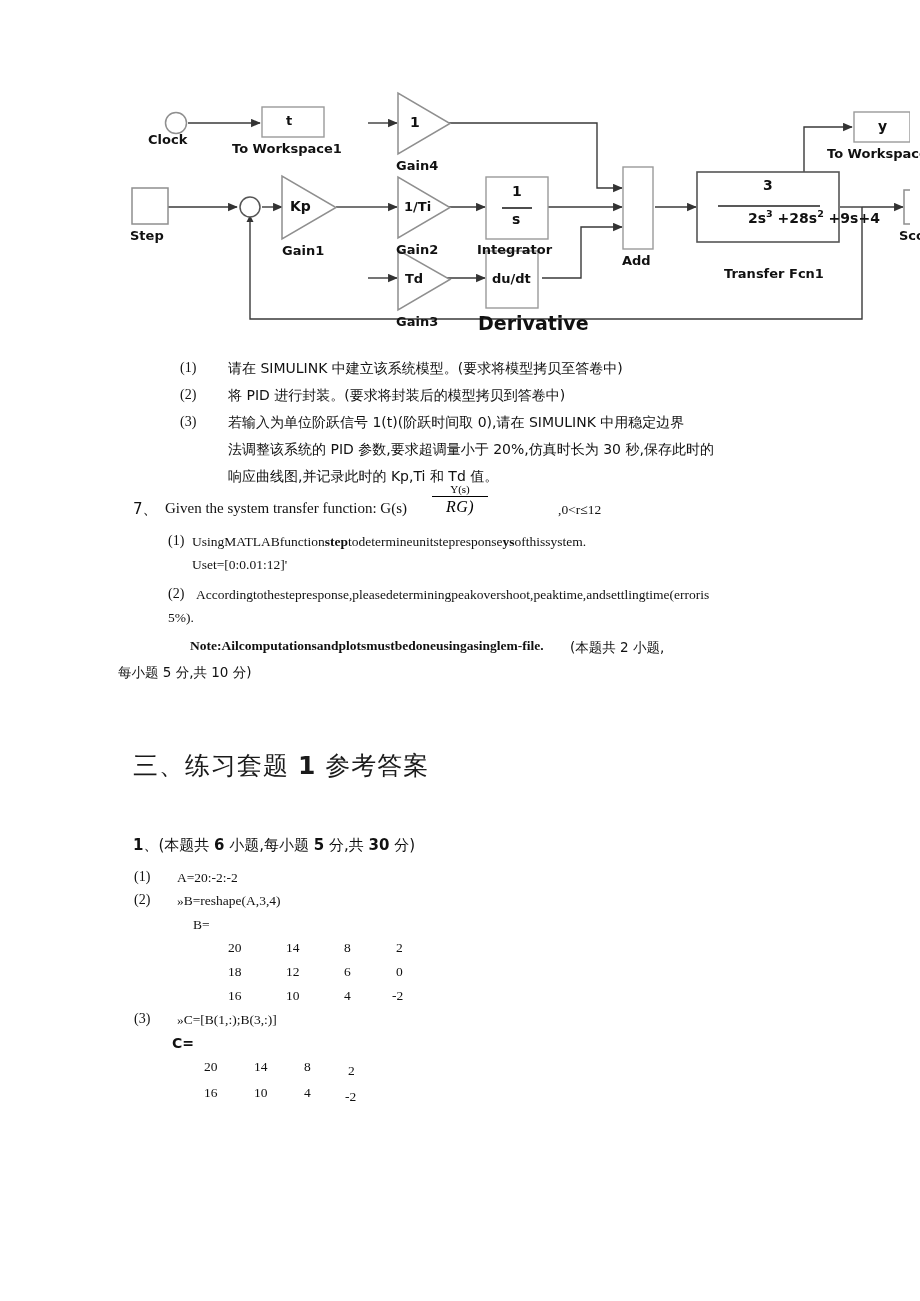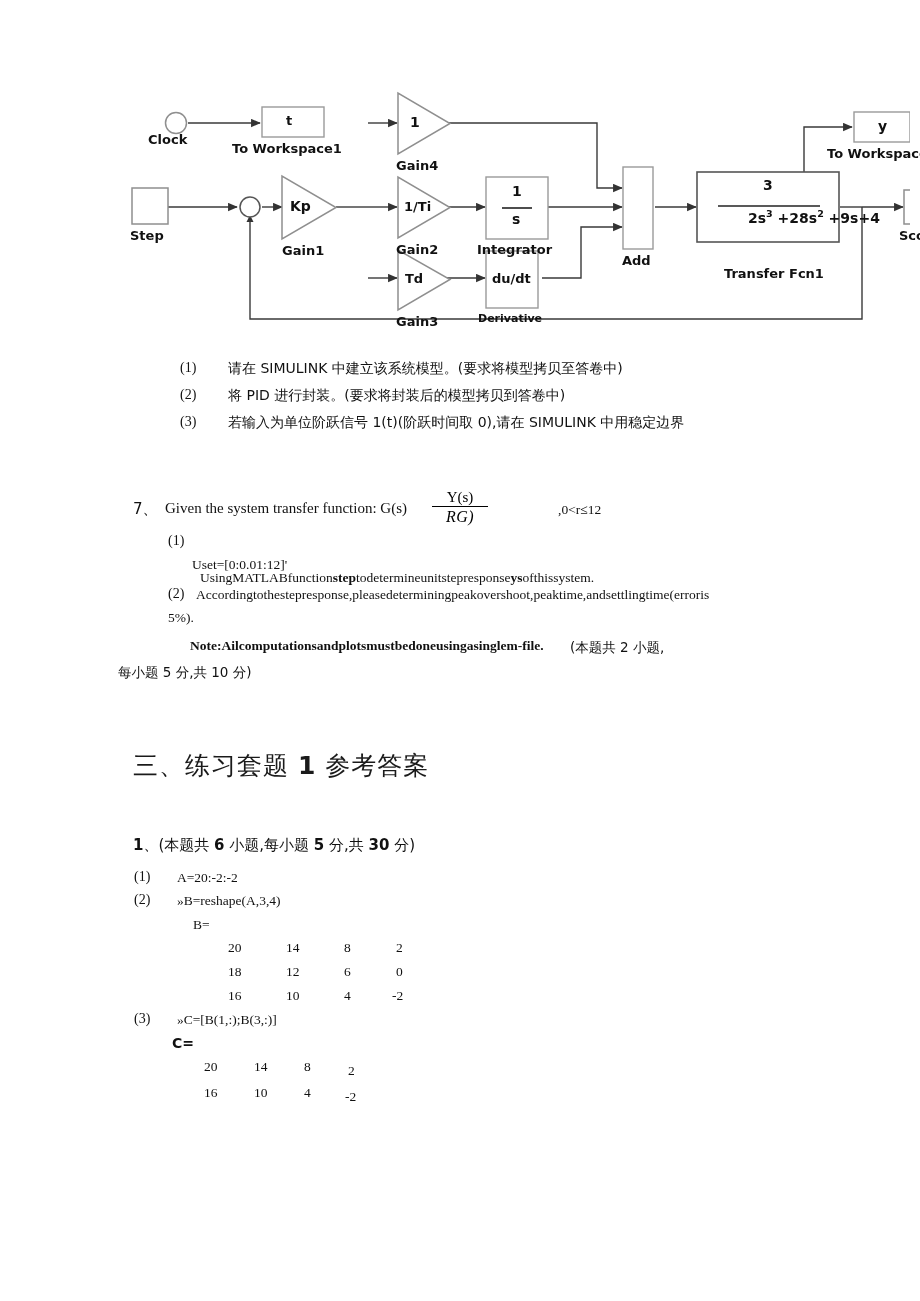--- a/index.html
+++ b/index.html
@@ -59,25 +59,24 @@
   }
   .heading b { font-weight: bold; }
 
   
   .frac {
     position: absolute;
     text-align: center;
     line-height: 1.0;
   }
   .frac .num {
-    font-size: 15px;
+    font-size: 11px;
     padding: 0 3px 1px 3px;
     border-bottom: 1.2px solid #000;
     display: block;
-    margin-top: 6px;
   }
   .frac .den {
     font-size: 16px;
     font-style: italic;
     display: block;
     padding-top: 2px;
     letter-spacing: 0.5px;
   }
 
   sup { font-size: 0.68em; vertical-align: super; line-height: 0; }
@@ -174,51 +173,53 @@
     <div class="txt cn bold" style="left:300px; top:44px;  font-size:14px;">1</div>
     <div class="txt cn bold" style="left:286px; top:88px;  font-size:13px;">Gain4</div>
     <div class="txt cn bold" style="left:294px; top:129px; font-size:13px;">1/Ti</div>
     <div class="txt cn bold" style="left:286px; top:172px; font-size:13px;">Gain2</div>
     <div class="txt cn bold" style="left:295px; top:201px; font-size:13px;">Td</div>
     <div class="txt cn bold" style="left:286px; top:244px; font-size:13px;">Gain3</div>
     <div class="txt cn bold" style="left:402px; top:113px; font-size:14px;">1</div>
     <div class="txt cn bold" style="left:402px; top:141px; font-size:14px;">s</div>
     <div class="txt cn bold" style="left:367px; top:172px; font-size:13px;">Integrator</div>
     <div class="txt cn bold" style="left:382px; top:201px; font-size:13px;">du/dt</div>
-    <div class="txt cn bold" style="left:368px; top:242px; font-size:11px;">Derivative</div>
+    <div class="txt cn bold" style="left:368px; top:242px; font-size:19px;">Derivative</div>
     <div class="txt cn bold" style="left:512px; top:183px; font-size:13px;">Add</div>
     <div class="txt cn bold" style="left:653px; top:107px; font-size:14px;">3</div>
     <div class="txt cn bold" style="left:606px; top:140px; font-size:14px;margin-left:32px;">2s<sup>3</sup> +28s<sup>2</sup> +9s+4</div>
     <div class="txt cn bold" style="left:614px; top:176px; font-size:13px;margin-top:20px;">Transfer Fcn1</div>
     <div class="txt cn bold" style="left:768px; top:48px;  font-size:14px;">y</div>
     <div class="txt cn bold" style="left:717px; top:76px;  font-size:13px;">To Workspace</div>
     <div class="txt cn bold" style="left:789px; top:158px; font-size:13px;">Scope</div>
   </div>
 
   <div class="txt s14" style="left:180px; top:360px;">(1)</div>
   <div class="txt s14 cn" style="left:228px; top:360px;">请在 SIMULINK 中建立该系统模型。(要求将模型拷贝至答卷中)</div>
 
   <div class="txt s14" style="left:180px; top:387px;">(2)</div>
   <div class="txt s14 cn" style="left:228px; top:387px;">将 PID 进行封装。(要求将封装后的模型拷贝到答卷中)</div>
 
   <div class="txt s14" style="left:180px; top:414px;">(3)</div>
   <div class="txt s14 cn" style="left:228px; top:414px;">若输入为单位阶跃信号 1(t)(阶跃时间取 0),请在 SIMULINK 中用稳定边界</div>
+  <div class="txt s14 cn" style="left:228px; top:441px;">法调整该系统的 PID 参数,要求超调量小于 20%,仿真时长为 30 秒,保存此时的</div>
+  <div class="txt s14 cn" style="left:228px; top:468px;">响应曲线图,并记录此时的 Kp,Ti 和 Td 值。</div>
 
   <div class="txt s15 cn" style="left:133px; top:500px;">7、</div>
   <div class="txt s15" style="left:165px; top:500px;">Given the system transfer function: G(s)</div>
 
   <div class="frac" style="left:432px; top:484px; width:56px;">
     <span class="num">Y(s)</span>
     <span class="den">RG)</span>
   </div>
 
   <div class="txt s13" style="left:558px; top:502px;">,0&lt;r≤12</div>
 
   <div class="txt s14" style="left:168px; top:533px;">(1)</div>
-  <div class="txt s13" style="left:200px; top:534px;margin-top:36px;"><span>UsingMATLABfunction</span><span class="bold">step</span><span>todetermineunitstepresponse</span><span class="bold">ys</span><span>ofthissystem.</span></div>
+  <div class="txt s13" style="left:192px; top:534px;"><span>UsingMATLABfunction</span><span class="bold">step</span><span>todetermineunitstepresponse</span><span class="bold">ys</span><span>ofthissystem.</span></div>
   <div class="txt s13" style="left:192px; top:557px;">Uset=[0:0.01:12]'</div>
 
   <div class="txt s14" style="left:168px; top:586px;">(2)</div>
   <div class="txt s13" style="left:196px; top:587px;">Accordingtothestepresponse,pleasedeterminingpeakovershoot,peaktime,andsettlingtime(erroris</div>
   <div class="txt s13" style="left:168px; top:610px;">5%).</div>
 
   <div class="txt s13 bold" style="left:190px; top:638px;">Note:Ailcomputationsandplotsmustbedoneusingasinglem-file.</div>
   <div class="txt s13 cn" style="left:570px; top:639px;">(本题共 2 小题,</div>
   <div class="txt s13 cn" style="left:118px; top:664px;">每小题 5 分,共 10 分)</div>
 

